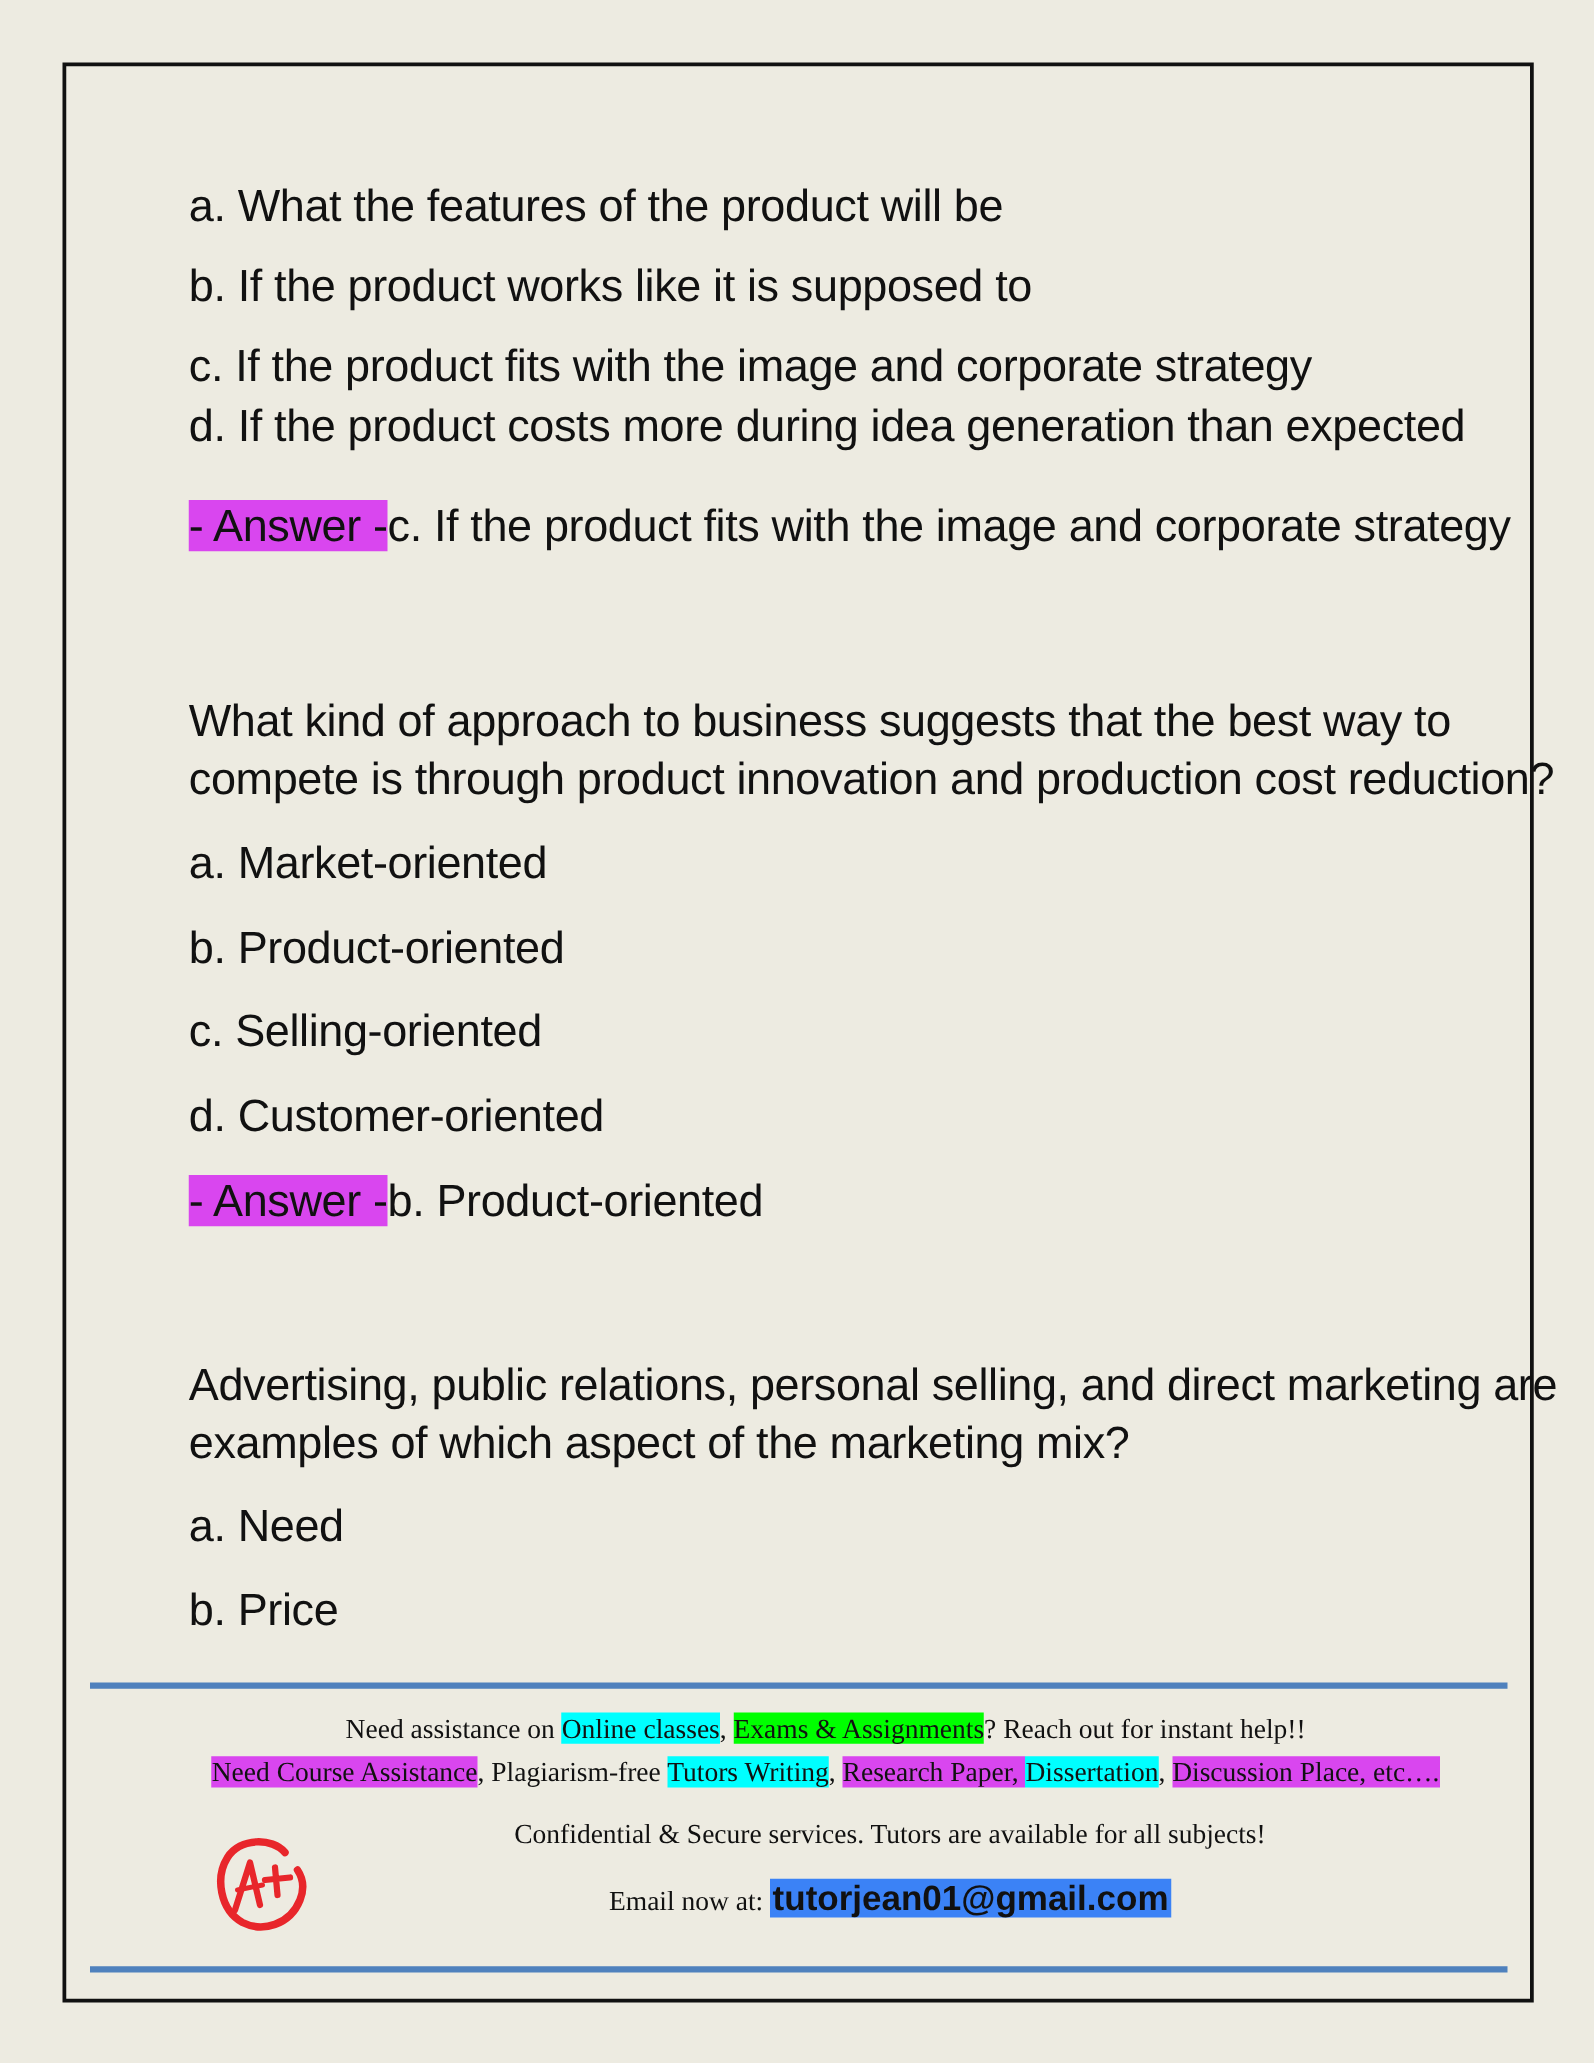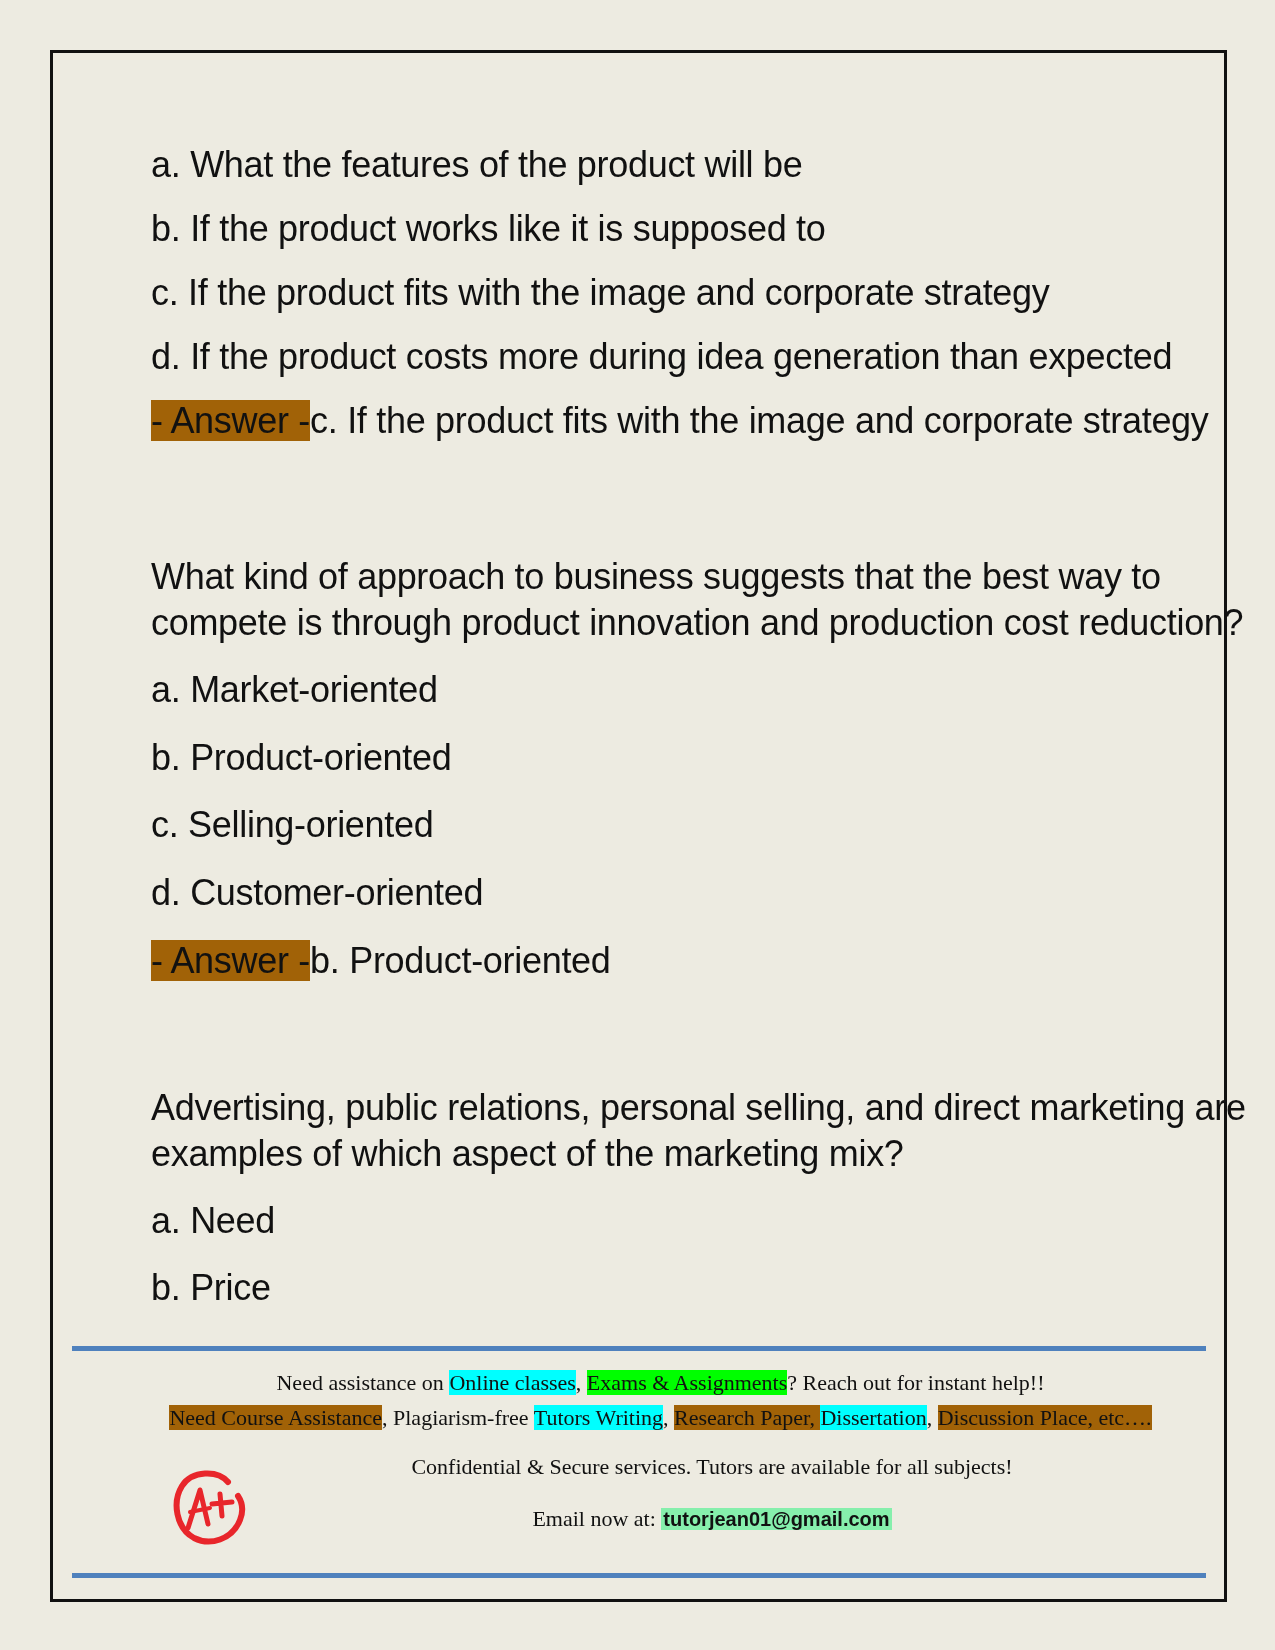--- a/index.html
+++ b/index.html
@@ -24,21 +24,21 @@
       width: 980px;
     }
     .line {
       position: absolute;
       left: 0;
       font-size: 36px;
       line-height: 34px;
       white-space: nowrap;
       letter-spacing: -0.3px;
     }
-    .hl-yellow { background: #a16207; }
+    .hl-yellow { background: #d946ef; }
     .hl-cyan { background: #00ffff; }
     .hl-green { background: #00ff00; }
     .rule {
       position: absolute;
       left: 72px;
       width: 1134px;
       height: 5px;
       background: #4f81bd;
     }
     .footer {
@@ -48,41 +48,41 @@
       font-family: "Liberation Serif", serif;
       font-size: 22px;
       line-height: 34px;
       text-align: center;
       color: #111;
       white-space: nowrap;
     }
     .email {
       font-family: "Liberation Sans", sans-serif;
       font-weight: bold;
-      font-size: 20px;
-      background: #86efac;
+      font-size: 28px;
+      background: #3b82f6;
       padding: 0 2px;
     }
     .logo {
       position: absolute;
       left: 170px; top: 1468px;
       width: 78px; height: 80px;
     }
   </style>
 </head>
 <body>
 
 <div class="page-frame"></div>
 
 <div class="content">
 
   <div class="line" style="top:148px">a. What the features of the product will be</div>
   <div class="line" style="top:212px">b. If the product works like it is supposed to</div>
   <div class="line" style="top:276px">c. If the product fits with the image and corporate strategy</div>
-  <div class="line" style="top:340px">d. If the product costs more during idea generation than expected</div>
+  <div class="line" style="top:324px">d. If the product costs more during idea generation than expected</div>
   <div class="line" style="top:404px">
     <span class="hl-yellow">- Answer -</span><span>c. If the product fits with the image and corporate strategy</span>
   </div>
 
   <div class="line" style="top:560px">What kind of approach to business suggests that the best way to</div>
   <div class="line" style="top:606px">compete is through product innovation and production cost reduction?</div>
   <div class="line" style="top:673px">a. Market-oriented</div>
   <div class="line" style="top:741px">b. Product-oriented</div>
   <div class="line" style="top:808px">c. Selling-oriented</div>
   <div class="line" style="top:876px">d. Customer-oriented</div>

